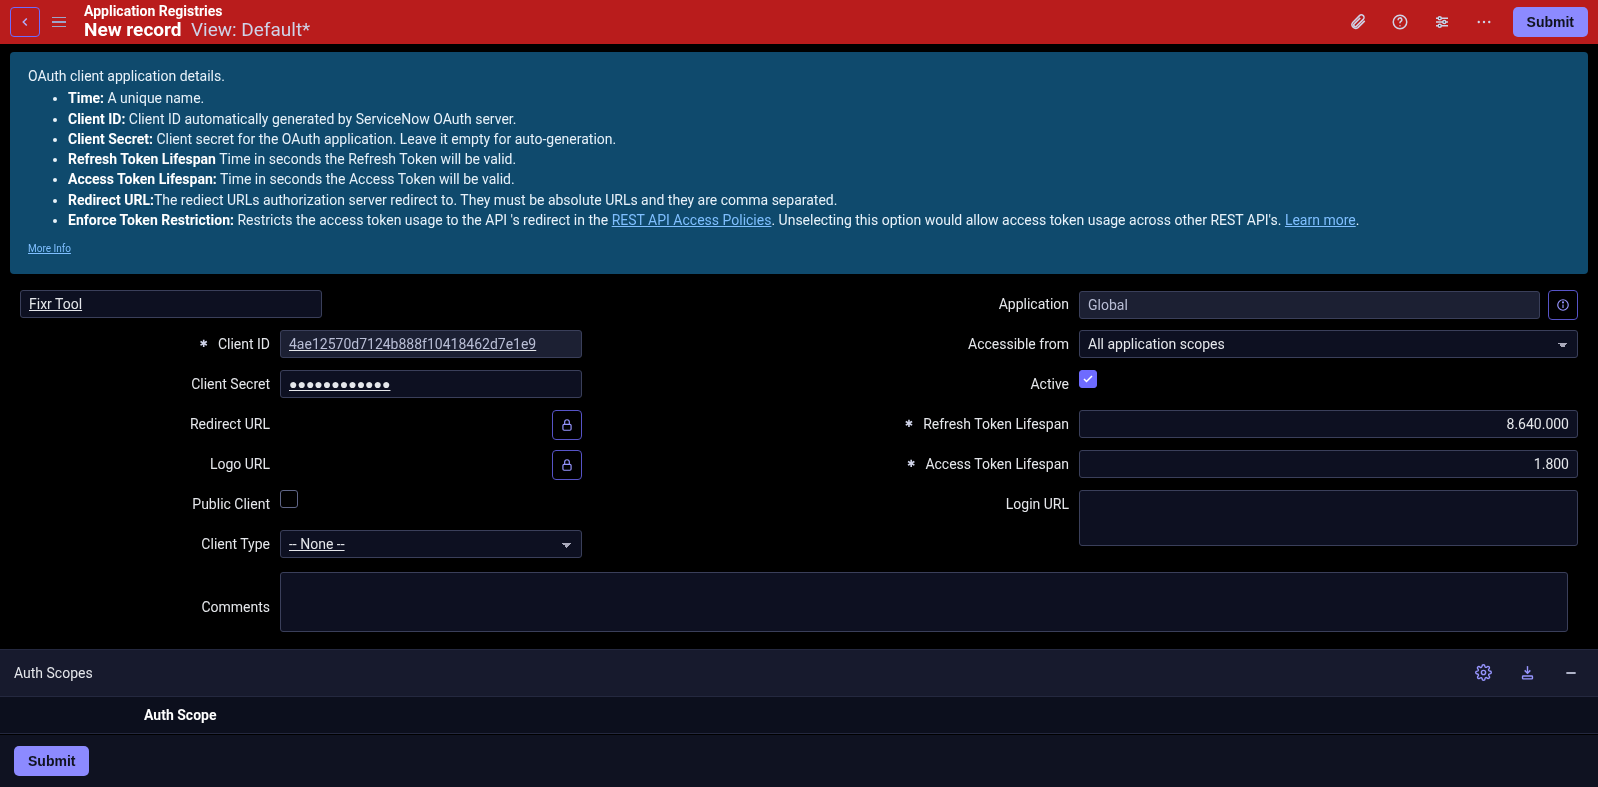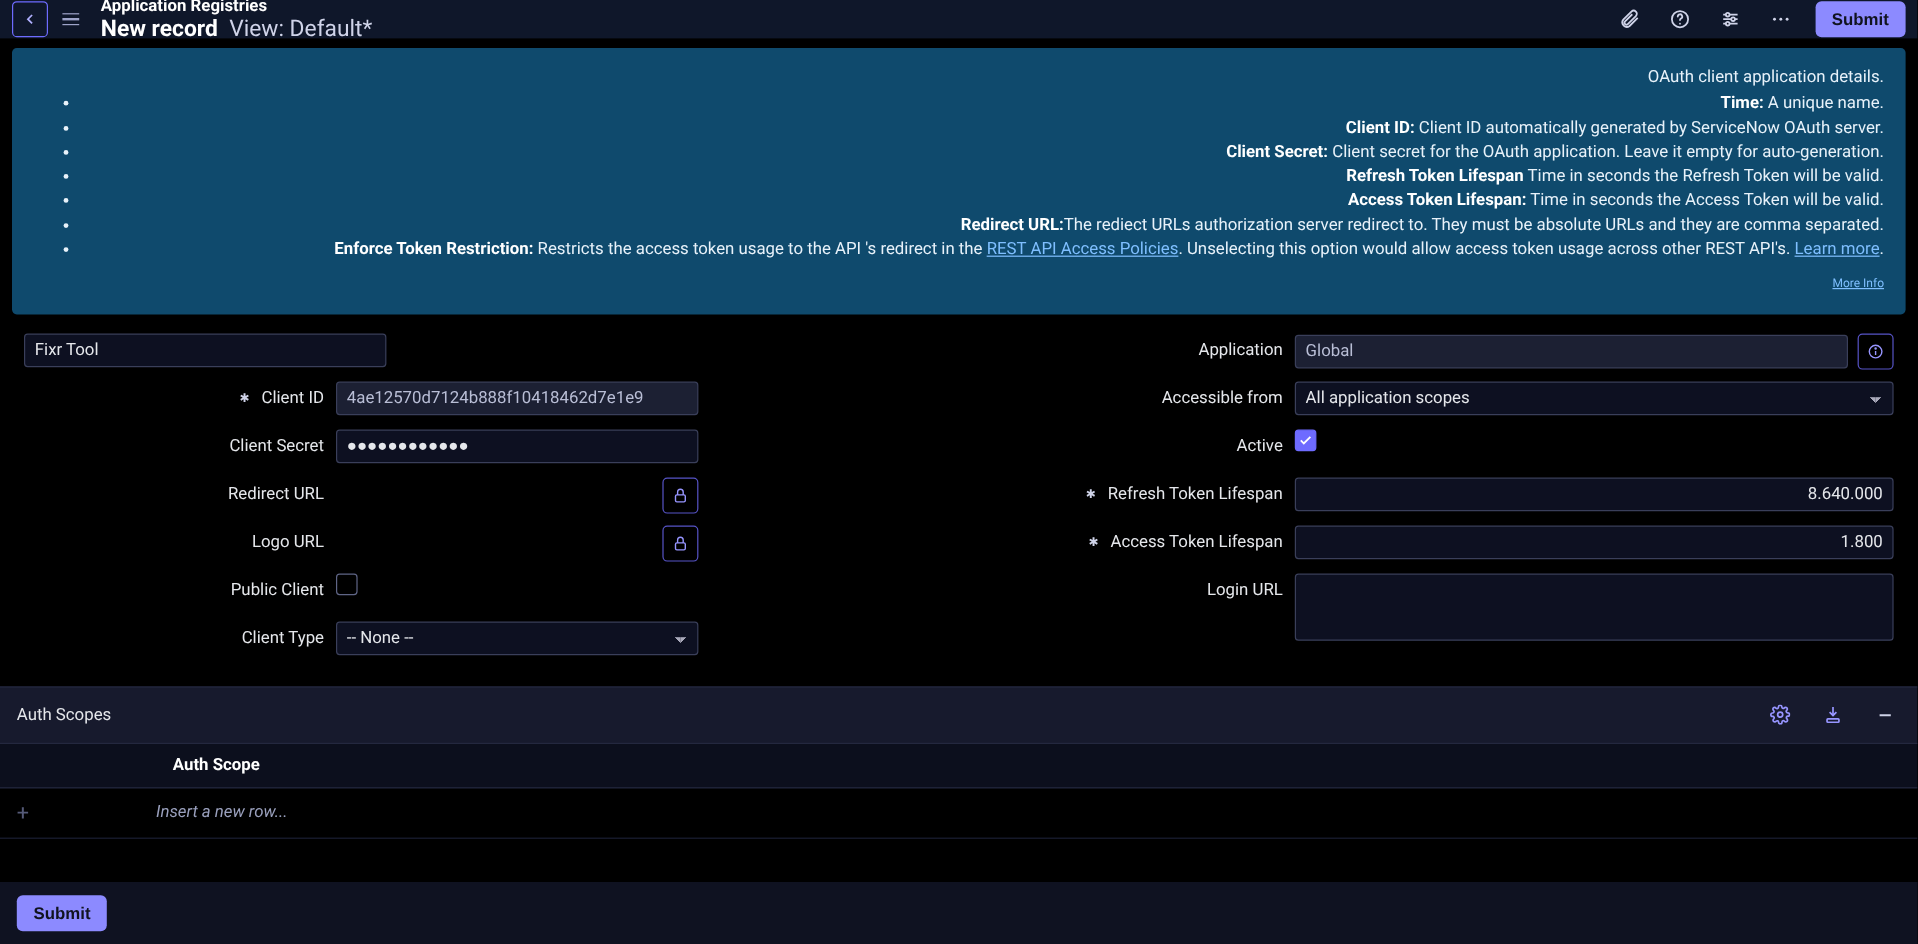--- a/index.html
+++ b/index.html
@@ -8,23 +8,23 @@
     background: #000;
     color: #e5e7eb;
     font-size: 14px;
     width: 1598px;
     height: 787px;
     overflow: hidden;
   }
   .topbar {
     display: flex;
     align-items: center;
-    height: 32px;
+    height: 44px;
     padding: 0 10px;
-    background: #0f172a;
+    background: #b91c1c;
   }
   .back-btn {
     width: 30px; height: 30px;
     border: 1.5px solid #6e6bff;
     border-radius: 4px;
     display: flex; align-items: center; justify-content: center;
     color: #b0b0ff;
     cursor: pointer;
     margin-right: 8px;
   }
@@ -50,21 +50,20 @@
     font-size: 14px;
   }
   .content { padding: 8px 10px 0 10px; }
   .info-box {
     background: #0f4a6d;
     border-radius: 4px;
     padding: 14px 18px 16px 18px;
     color: #e8f2fa;
     font-size: 14px;
     line-height: 1.45;
-    text-align: right;
   }
   .info-box ul { margin: 2px 0 6px 40px; }
   .info-box li { margin: 0; }
   .info-box li b { font-weight: 700; color:#fff; }
   .info-box a { color: #7fbfff; text-decoration: underline; }
   .more-info { color: #7fbfff; text-decoration: underline; font-size:10px; cursor:pointer; display:inline-block; margin-top:6px; }
 
   .form-area { display:flex; margin-top: 16px; padding: 0 10px; gap: 40px; }
   .col { flex: 1; }
   .field-row { display:flex; align-items:flex-start; margin-bottom: 10px; min-height: 30px; }
@@ -134,21 +133,21 @@
     position: absolute; bottom:0; left:0; right:0;
     height: 52px;
     background:#0f1221;
     display:flex; align-items:center;
     padding: 0 14px;
   }
   select { appearance:none; background-image: linear-gradient(45deg, transparent 50%, #aab 50%), linear-gradient(135deg, #aab 50%, transparent 50%); background-position: calc(100% - 14px) 12px, calc(100% - 9px) 12px; background-size: 5px 5px, 5px 5px; background-repeat: no-repeat; padding-right:26px;}
   .ref-input-wrap { display:flex; flex:1; gap:8px; }
   .ref-input { background:#1c2033; }
   .login-textarea { height:56px; }
-  .left-narrow { max-width: 302px; }
+  .left-narrow { max-width: 302px; text-decoration: underline; }
   svg { flex-shrink:0; }
 </style>
 </head>
 <body>
 
 <div class="topbar">
   <div class="back-btn">
     <svg width="14" height="14" viewBox="0 0 24 24" fill="none" stroke="currentColor" stroke-width="2.5">
         <polyline points="15 18 9 12 15 6"></polyline>
       </svg>
@@ -317,20 +316,24 @@
       </div>
       <div class="field-row">
         <div class="field-label">Login URL</div>
         <div class="field-control">
             <textarea class="login-textarea" style=""></textarea>
           </div>
       </div>
     </div>
   </div>
 
+  <div class="wide-row">
+    <div class="field-label">Comments</div>
+    <div style="flex:1; padding-right:10px;"><textarea style="width: 100%;"></textarea></div>
+  </div>
 </div>
 
 <div class="section-hdr">
   <span class="title">Auth Scopes</span>
   <div class="right">
     <div class="icon-btn" style="color:#9795ff">
       <svg width="17" height="17" viewBox="0 0 24 24" fill="none" stroke="currentColor" stroke-width="2">
           <circle cx="12" cy="12" r="3"></circle>
           <path d="M19.4 15a1.7 1.7 0 0 0 .3 1.8l.1.1a2 2 0 1 1-2.8 2.8l-.1-.1a1.7 1.7 0 0 0-1.8-.3 1.7 1.7 0 0 0-1 1.5V21a2 2 0 0 1-4 0v-.1a1.7 1.7 0 0 0-1-1.5 1.7 1.7 0 0 0-1.8.3l-.1.1a2 2 0 1 1-2.8-2.8l.1-.1a1.7 1.7 0 0 0 .3-1.8 1.7 1.7 0 0 0-1.5-1H3a2 2 0 0 1 0-4h.1a1.7 1.7 0 0 0 1.5-1 1.7 1.7 0 0 0-.3-1.8l-.1-.1a2 2 0 1 1 2.8-2.8l.1.1a1.7 1.7 0 0 0 1.8.3h0a1.7 1.7 0 0 0 1-1.5V3a2 2 0 0 1 4 0v.1a1.7 1.7 0 0 0 1 1.5h0a1.7 1.7 0 0 0 1.8-.3l.1-.1a2 2 0 1 1 2.8 2.8l-.1.1a1.7 1.7 0 0 0-.3 1.8v0a1.7 1.7 0 0 0 1.5 1H21a2 2 0 0 1 0 4h-.1a1.7 1.7 0 0 0-1.5 1z"></path>
         </svg>

